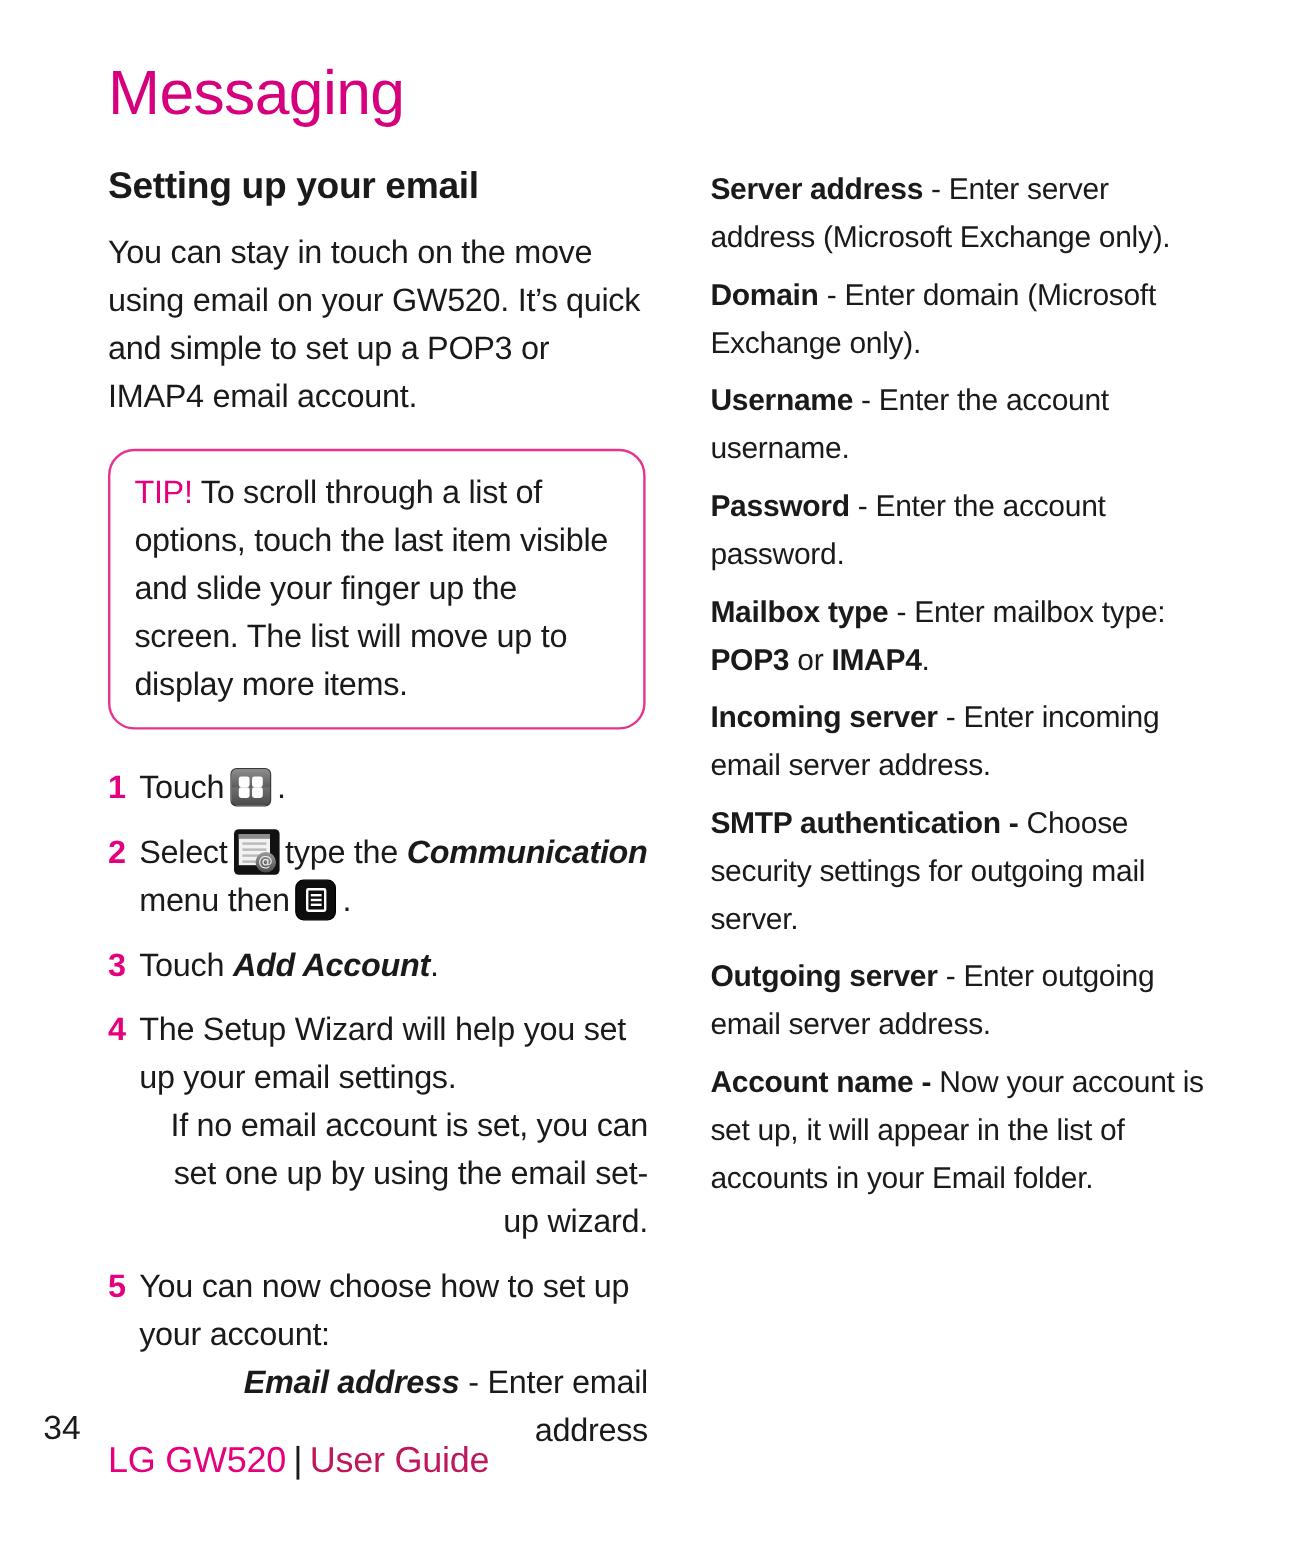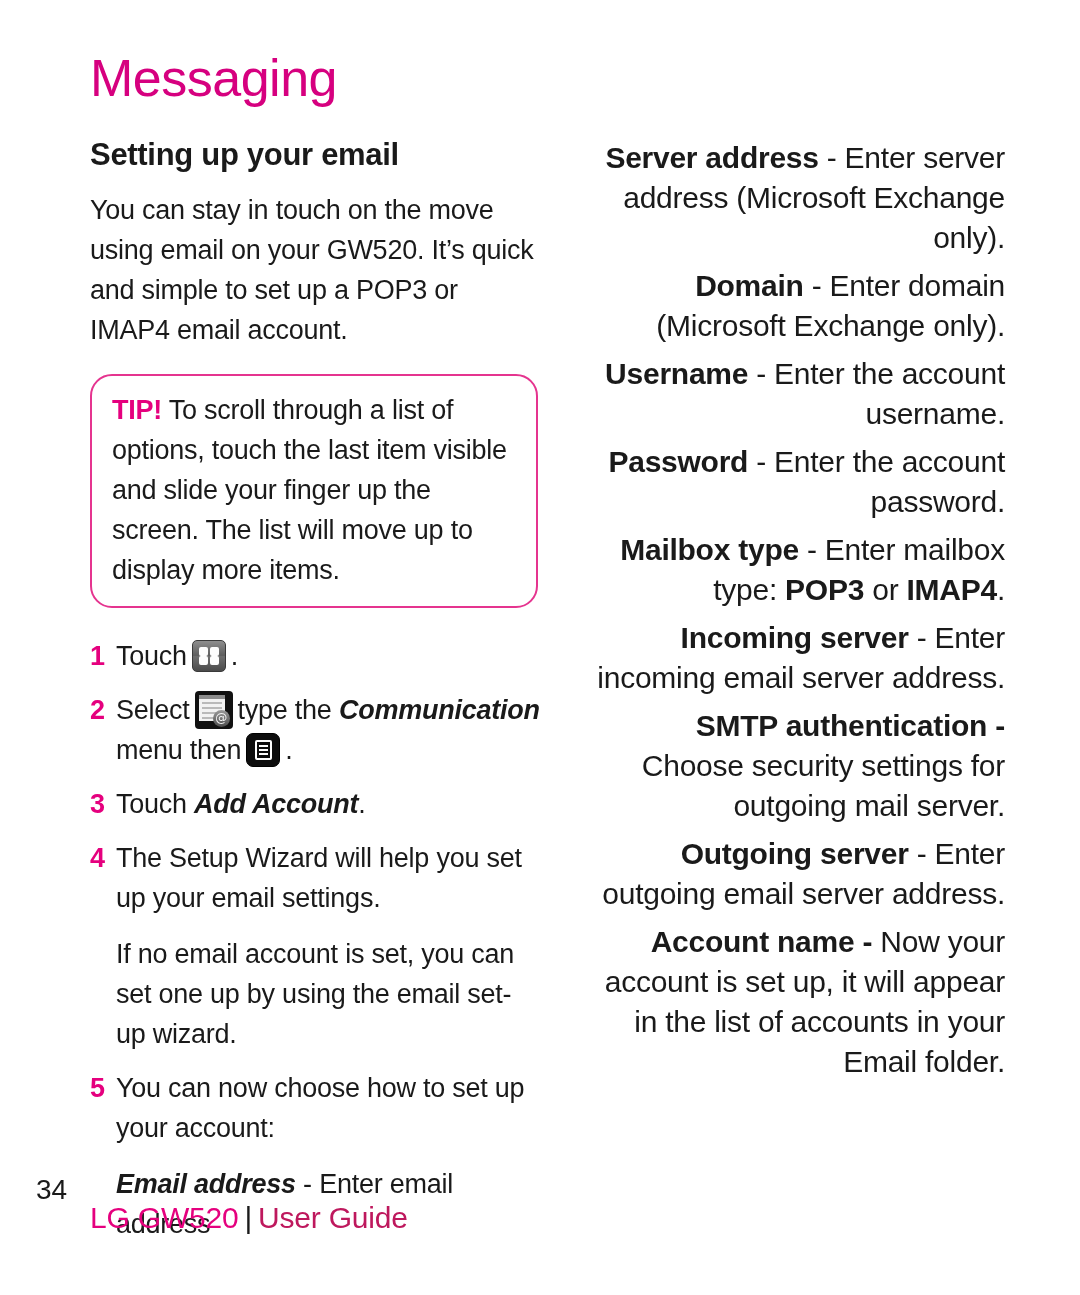--- a/index.html
+++ b/index.html
@@ -70,21 +70,21 @@
     width: 404px;
     box-sizing: content-box;
   }
   .tip-text {
     font-size: 27px;
     line-height: 40px;
     letter-spacing: -0.25px;
     margin: 0;
   }
   .tip-label {
-    font-weight: bold;
+    font-weight: normal;
     color: #E5007E;
   }
 
   
   .steps {
     margin-top: 28px;
   }
   .step {
     display: flex;
     align-items: flex-start;
@@ -99,21 +99,21 @@
     flex: 0 0 26px;
     text-align: left;
   }
   .step-body {
     font-size: 27px;
     line-height: 40px;
     letter-spacing: -0.25px;
     flex: 1 1 auto;
   }
   .step-body b { font-weight: bold; font-style: italic; }
-  .sub-para { margin-top: 16px; }
+  .sub-para { margin-top: 0px; text-align: right; }
 
   
   .icon-inline {
     display: inline-block;
     vertical-align: -7px;
     margin: 0 5px;
   }
 
   .icon-grid {
     width: 34px;
@@ -199,25 +199,24 @@
   .icon-list .frame span {
     display: block;
     height: 2px;
     background: #ffffff;
     margin: 2px 2px 0 2px;
   }
   .icon-list .frame span:first-child { margin-top: 3px; }
 
   
   .field-item {
-    font-size: 30px;
+    font-size: 25px;
     line-height: 40px;
     letter-spacing: -0.25px;
     margin: 0 0 8px 12px;
-    text-align: right;
   }
   .field-item b { font-weight: bold; }
 
   
   .page-number {
     position: absolute;
     left: 36px;
     top: 1176px;
     font-size: 28px;
     color: #1a1a1a;

